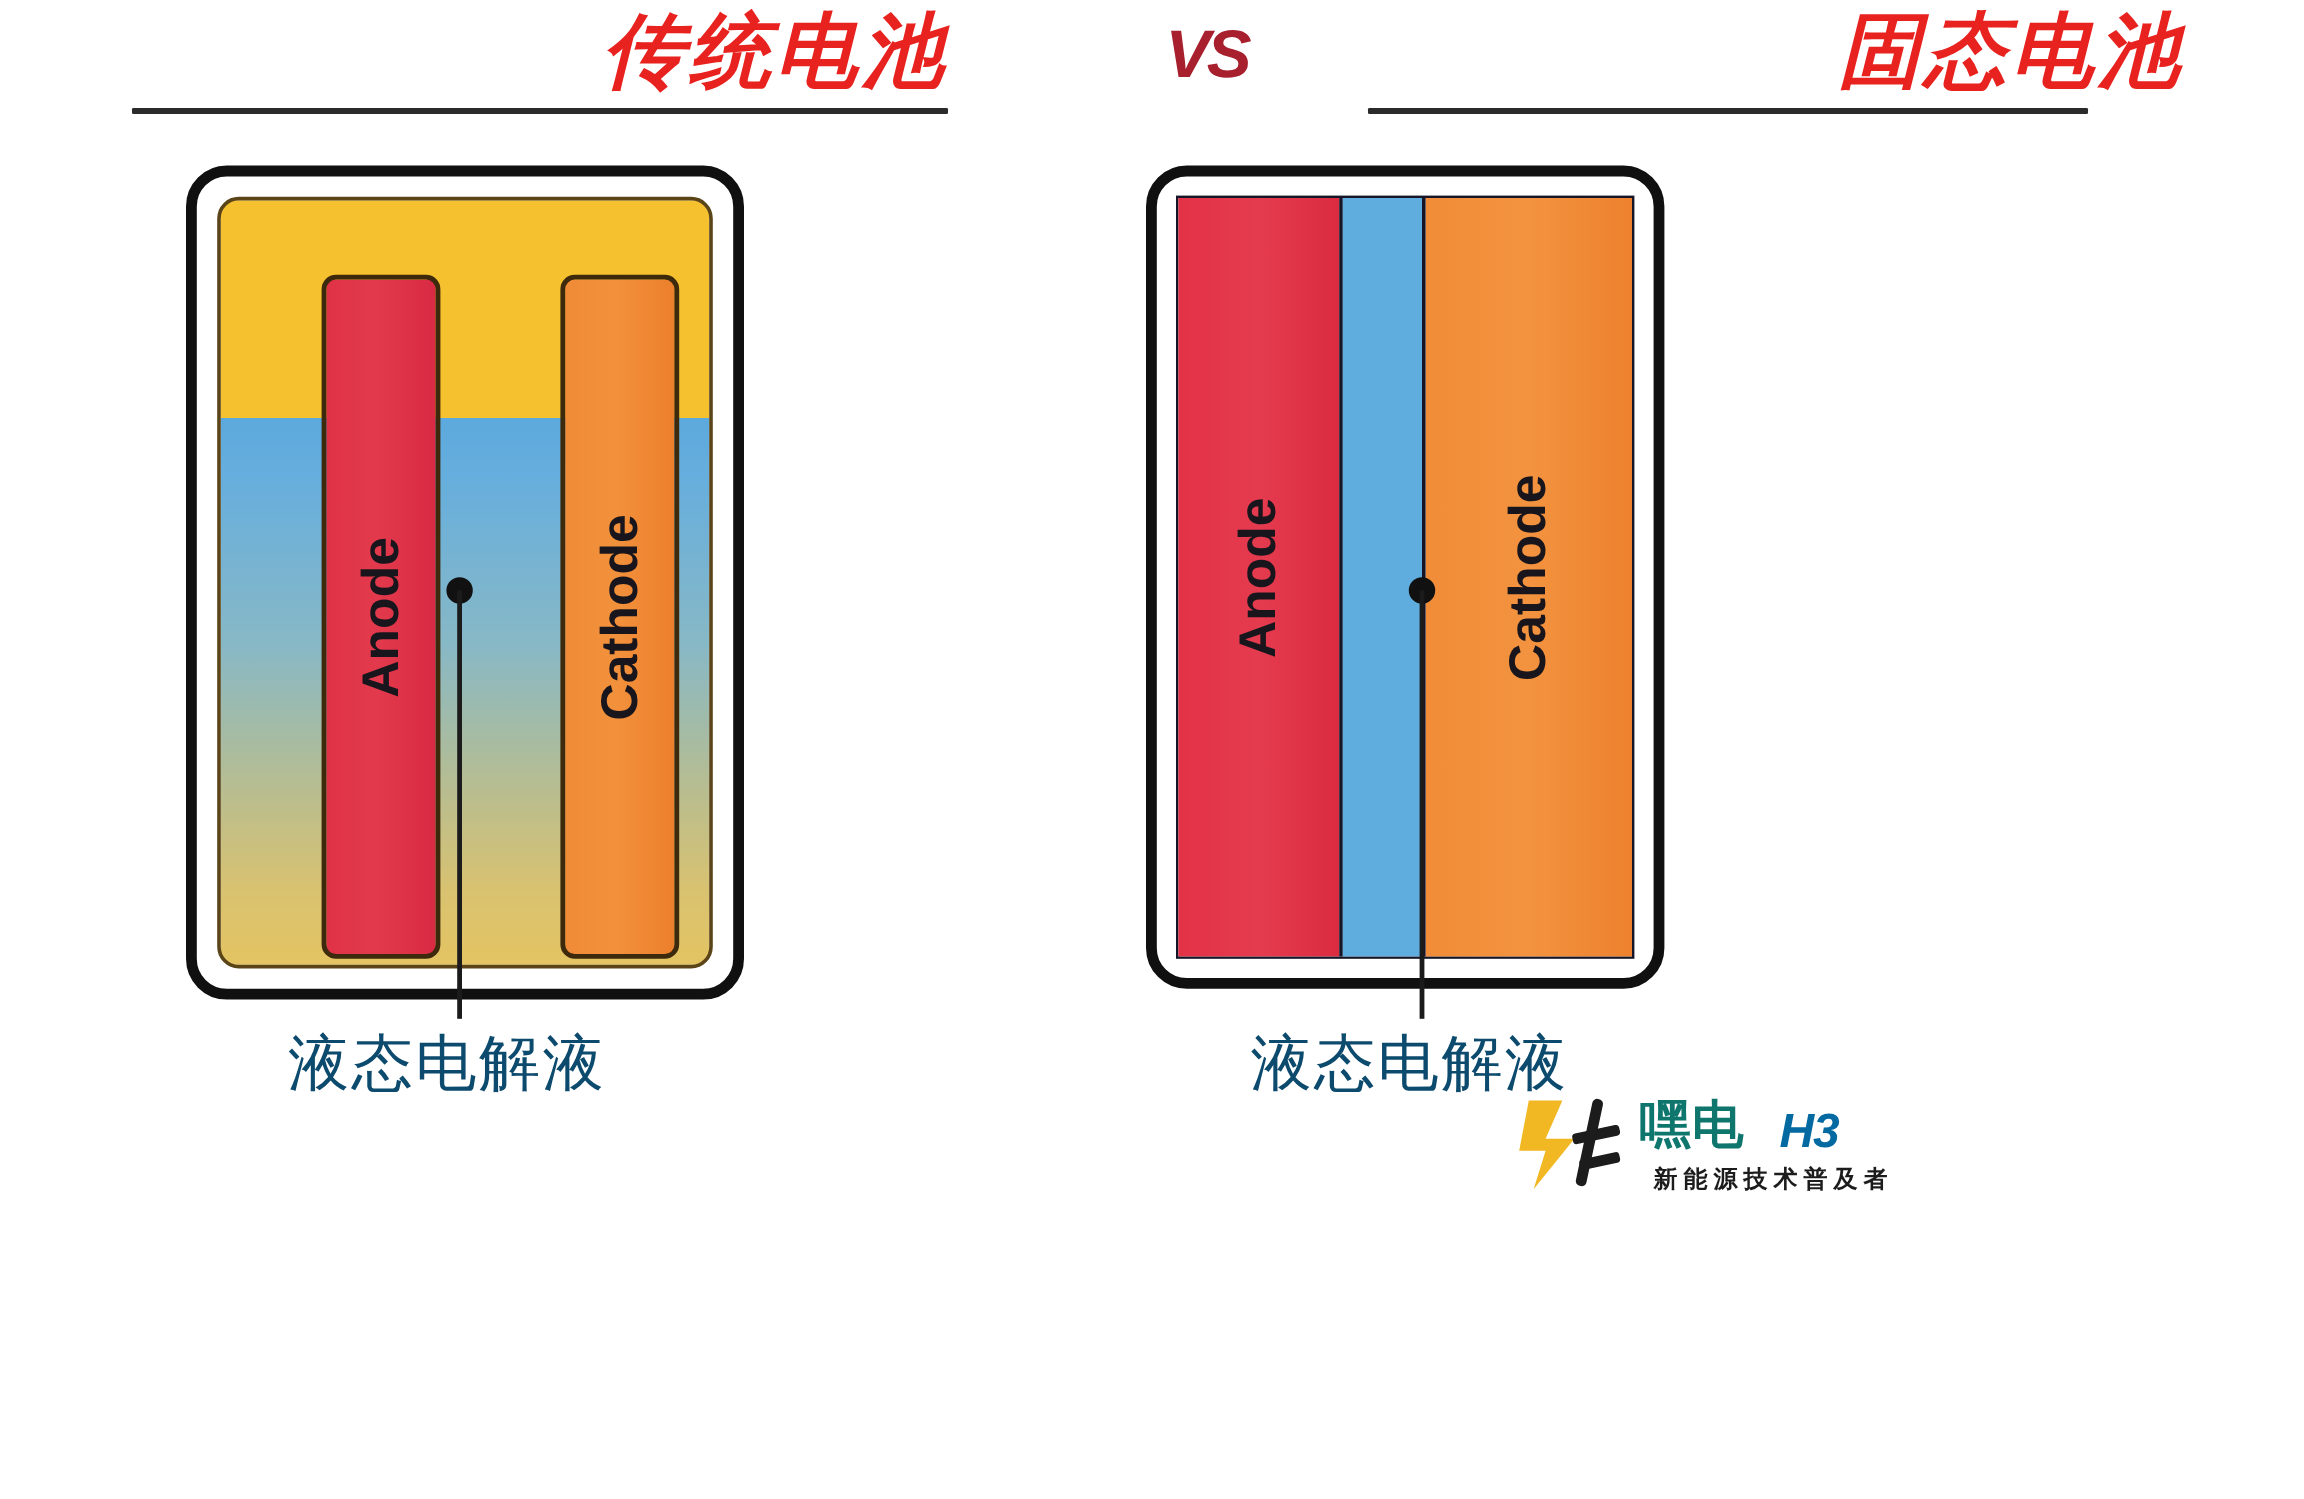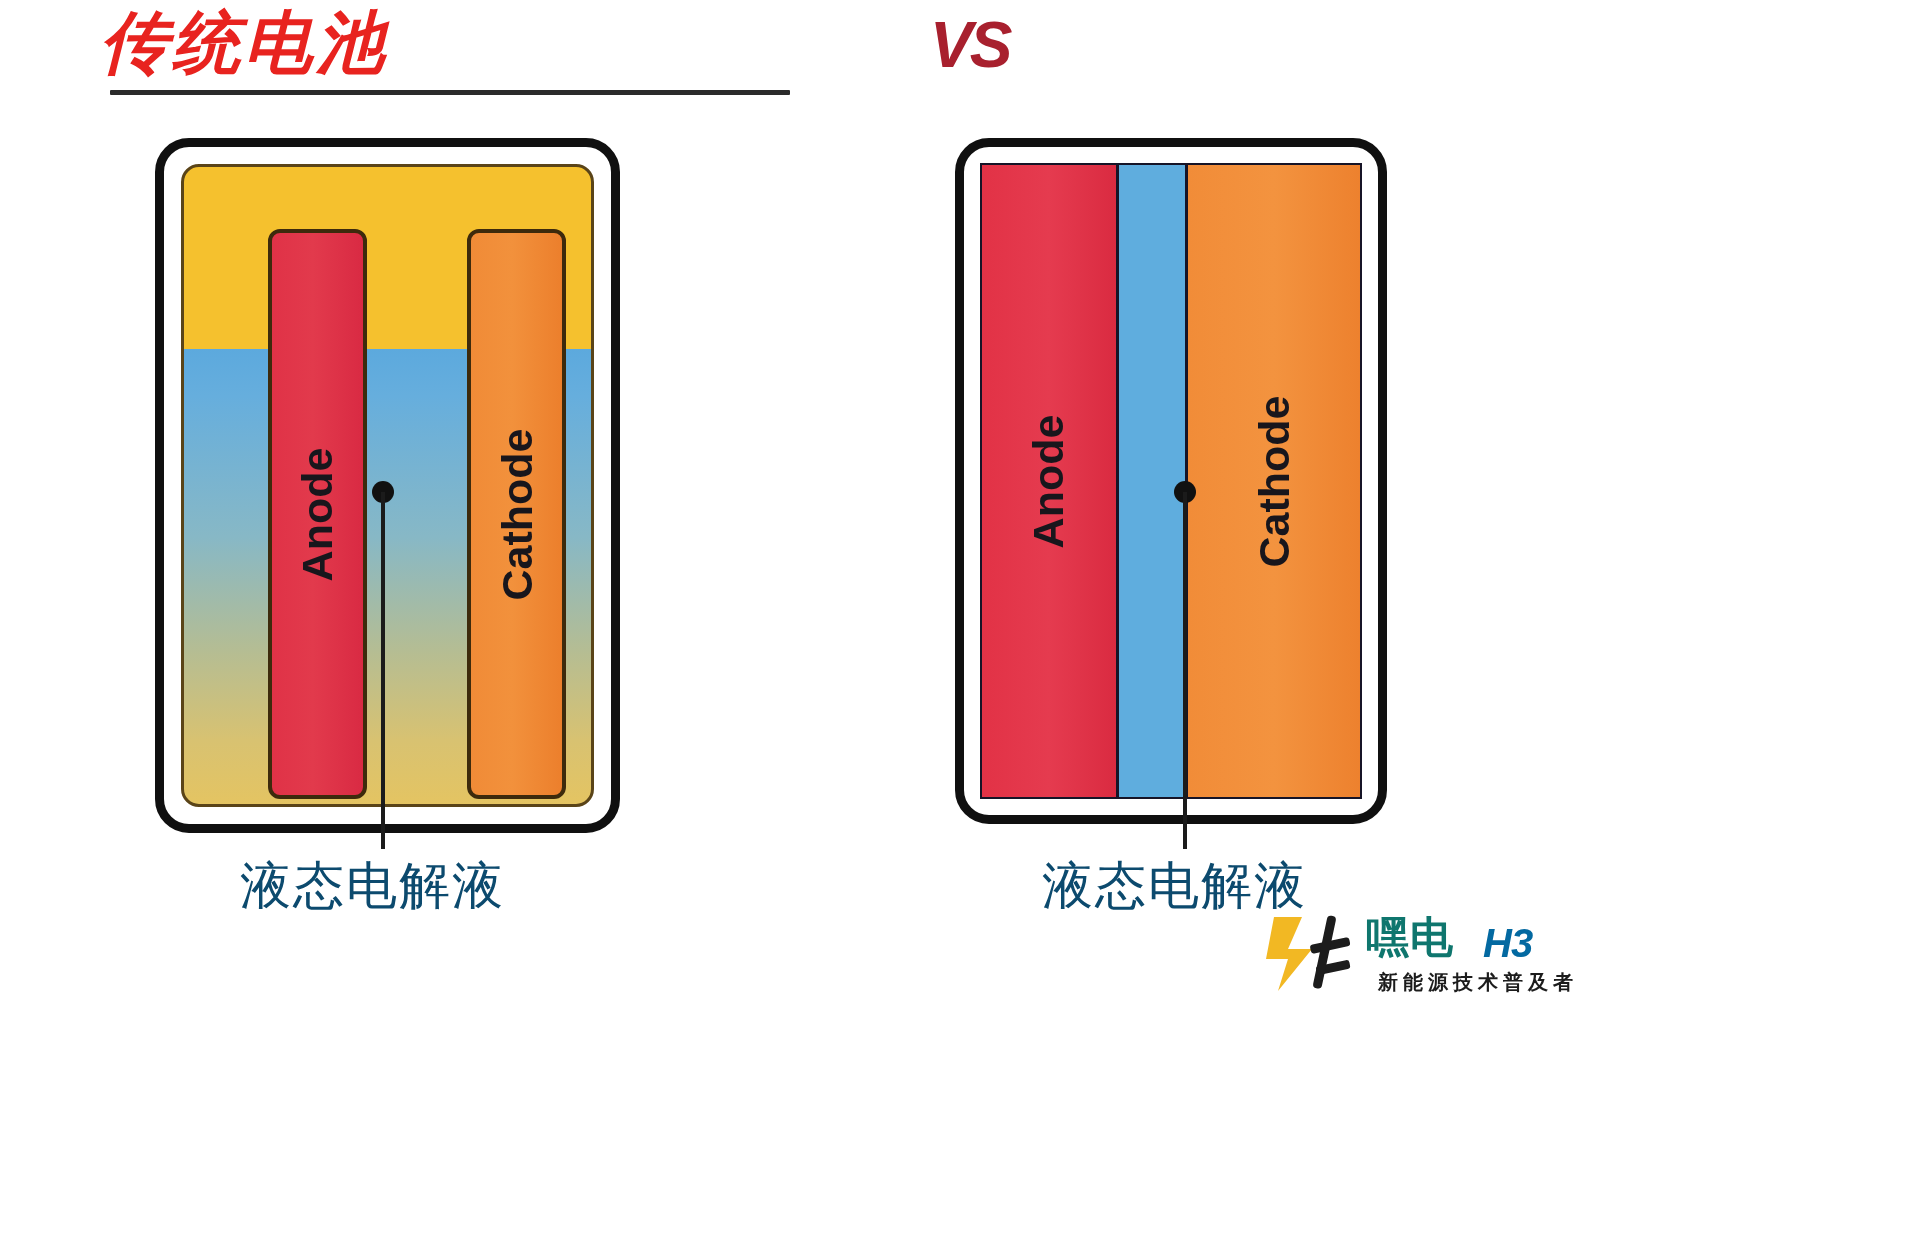--- a/index.html
+++ b/index.html
@@ -17,41 +17,41 @@
   .title-block{position:absolute;top:0;}
   .title-block.left{left:100px;width:690px;}
   .title-block.right{left:1130px;width:690px;}
 
   .title-text{
     font-size:68px;
     font-weight:700;
     font-style:italic;
     color:#e8231f;
     letter-spacing:4px;
-    text-align:left;
+    text-align:right;
     line-height:86px;
     height:86px;
     white-space:nowrap;
     font-family:"Liberation Serif","DejaVu Serif",serif;
   }
   .title-rule{
     height:5px;
     background:#2b2b2b;
     margin-top:4px;
     border-radius:1px;
   }
   .title-block.left .title-rule{width:680px;margin-left:10px;}
   .title-block.right .title-rule{width:600px;margin-left:10px;}
 
   .vs{
     position:absolute;
     left:930px;top:2px;
     width:110px;
-    text-align:left;
-    font-size:64px;
+    text-align:right;
+    font-size:56px;
     font-weight:800;
     font-style:italic;
     color:#a8202e;
     font-family:"Liberation Sans","DejaVu Sans",sans-serif;
     letter-spacing:-3px;
     line-height:86px;
   }
 
   
   .battery-shell{
@@ -219,20 +219,24 @@
 
 <div class="titles">
 
   <div class="title-block left">
     <div class="title-text">传统电池</div>
     <div class="title-rule"></div>
   </div>
 
   <div class="vs">VS</div>
 
+  <div class="title-block right">
+    <div class="title-text">固态电池</div>
+    <div class="title-rule"></div>
+  </div>
 
 </div>
 
 <div class="battery-shell" id="left-battery">
   <div class="liquid-tank">
     <div class="electrode" id="left-anode">
       <span class="elabel">Anode</span>
     </div>
     <div class="electrode" id="left-cathode">
       <span class="elabel">Cathode</span>

